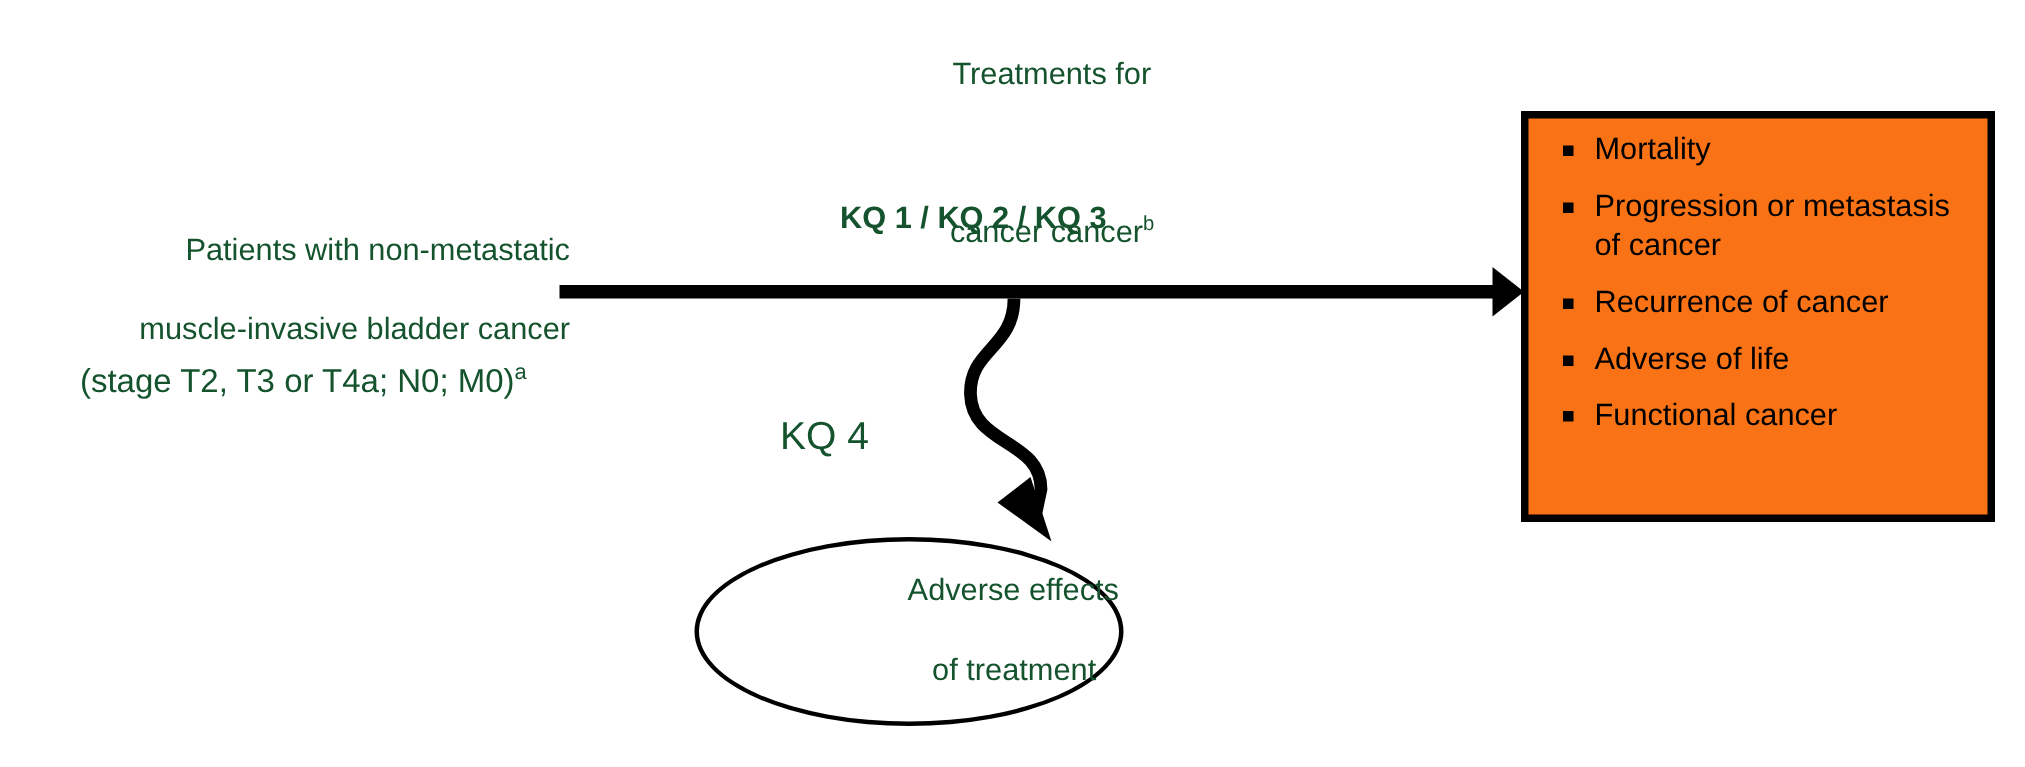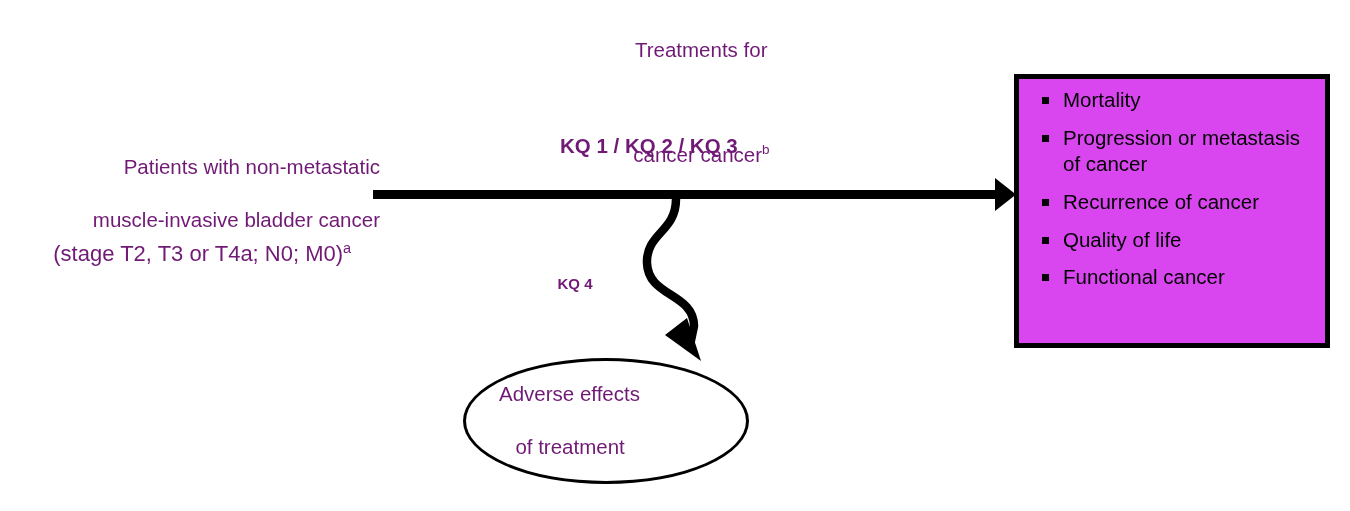--- a/index.html
+++ b/index.html
@@ -12,21 +12,21 @@
     width: 1350px;
     height: 511px;
     background: #ffffff;
     font-family: "Liberation Sans", sans-serif;
     color: #000000;
     overflow: hidden;
   }
   .txt {
     position: absolute;
     line-height: 1.28;
-    color: #701a75;
+    color: #14532d;
     white-space: pre;
   }
 
   
   #population-label {
     left: 0px;
     top: 128px;
     width: 380px;
     text-align: right;
     font-size: 20.5px;
@@ -54,35 +54,35 @@
     top: 133px;
     width: 260px;
     text-align: left;
     font-size: 20.5px;
     font-weight: bold;
   }
   #kq-4-label {
     left: 520px;
     top: 274px;
     width: 110px;
-    text-align: center;
-    font-size: 15px;
-    font-weight: bold;
+    text-align: left;
+    font-size: 26px;
+    font-weight: normal;
   }
 
   
   #outcomes-box {
     position: absolute;
     left: 1014px;
     top: 74px;
     width: 316px;
     height: 274px;
     border: 5px solid #000;
     box-sizing: border-box;
-    background: #d946ef;
+    background: #f97316;
   }
   #outcomes-list {
     position: absolute;
     left: 22px;
     top: 8px;
     margin: 0;
     padding: 0;
     list-style: none;
   }
   #outcomes-list li {
@@ -108,21 +108,21 @@
     left: 463px;
     top: 358px;
     width: 286px;
     height: 126px;
     border: 3.5px solid #000;
     border-radius: 50%;
     box-sizing: border-box;
     background: #fff;
     display: flex;
     align-items: center;
-    justify-content: flex-start;
+    justify-content: flex-end;
   }
   #adverse-effects-text {
     position: static;
     text-align: center;
     font-size: 20.5px;
     line-height: 1.3;
   }
 
   
   #arrow-layer {
@@ -168,21 +168,21 @@
       <path d="M 676,199 C 676,232 646,233 647,263 C 648,297 694,293 694,326 L 690,345" stroke="#000" stroke-width="8.5" fill="none" stroke-linecap="butt"></path>
       <polygon points="665,335 701,361 687,318" fill="#000"></polygon>
     </g>
   </svg>
 
   <div id="outcomes-box">
     <ul id="outcomes-list">
       <li><span class="bullet"></span><span>Mortality</span></li>
       <li><span class="bullet"></span><span>Progression or metastasis of cancer</span></li>
       <li><span class="bullet"></span><span>Recurrence of cancer</span></li>
-      <li><span class="bullet"></span><span>Quality of life</span></li>
+      <li><span class="bullet"></span><span>Adverse of life</span></li>
       <li><span class="bullet"></span><span>Functional cancer</span></li>
     </ul>
   </div>
 
   <div id="adverse-effects-ellipse">
     <div class="txt" id="adverse-effects-text">
       <span>Adverse effects</span><br>
       <span>of treatment</span>
     </div>
   </div>

